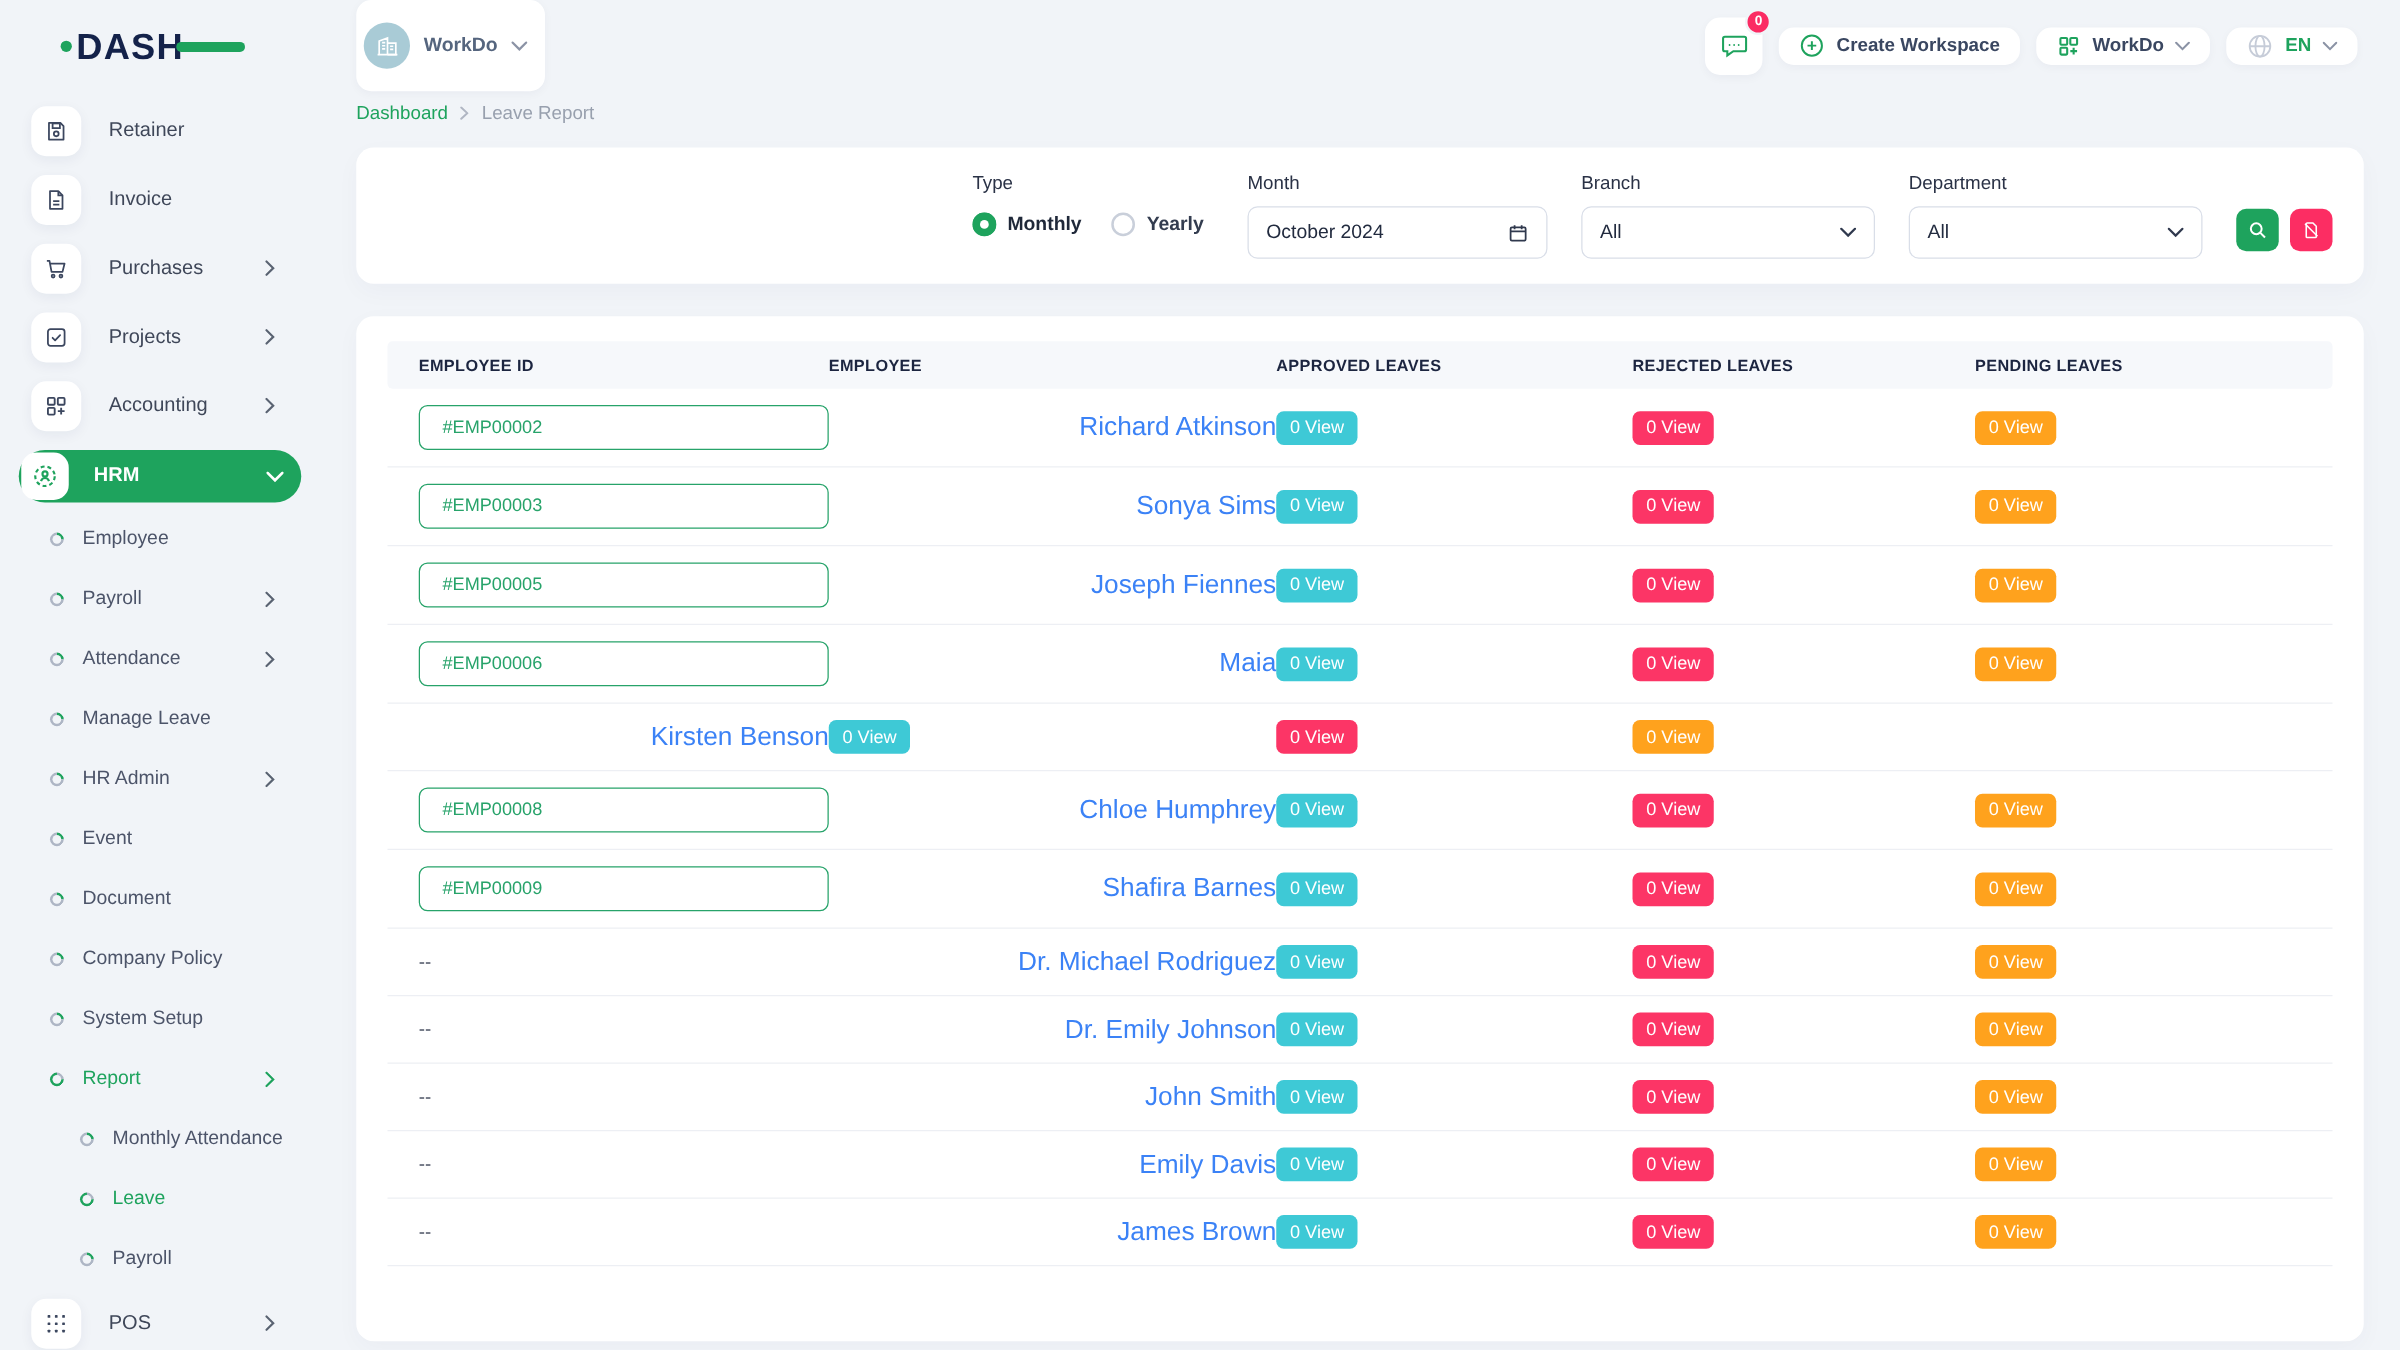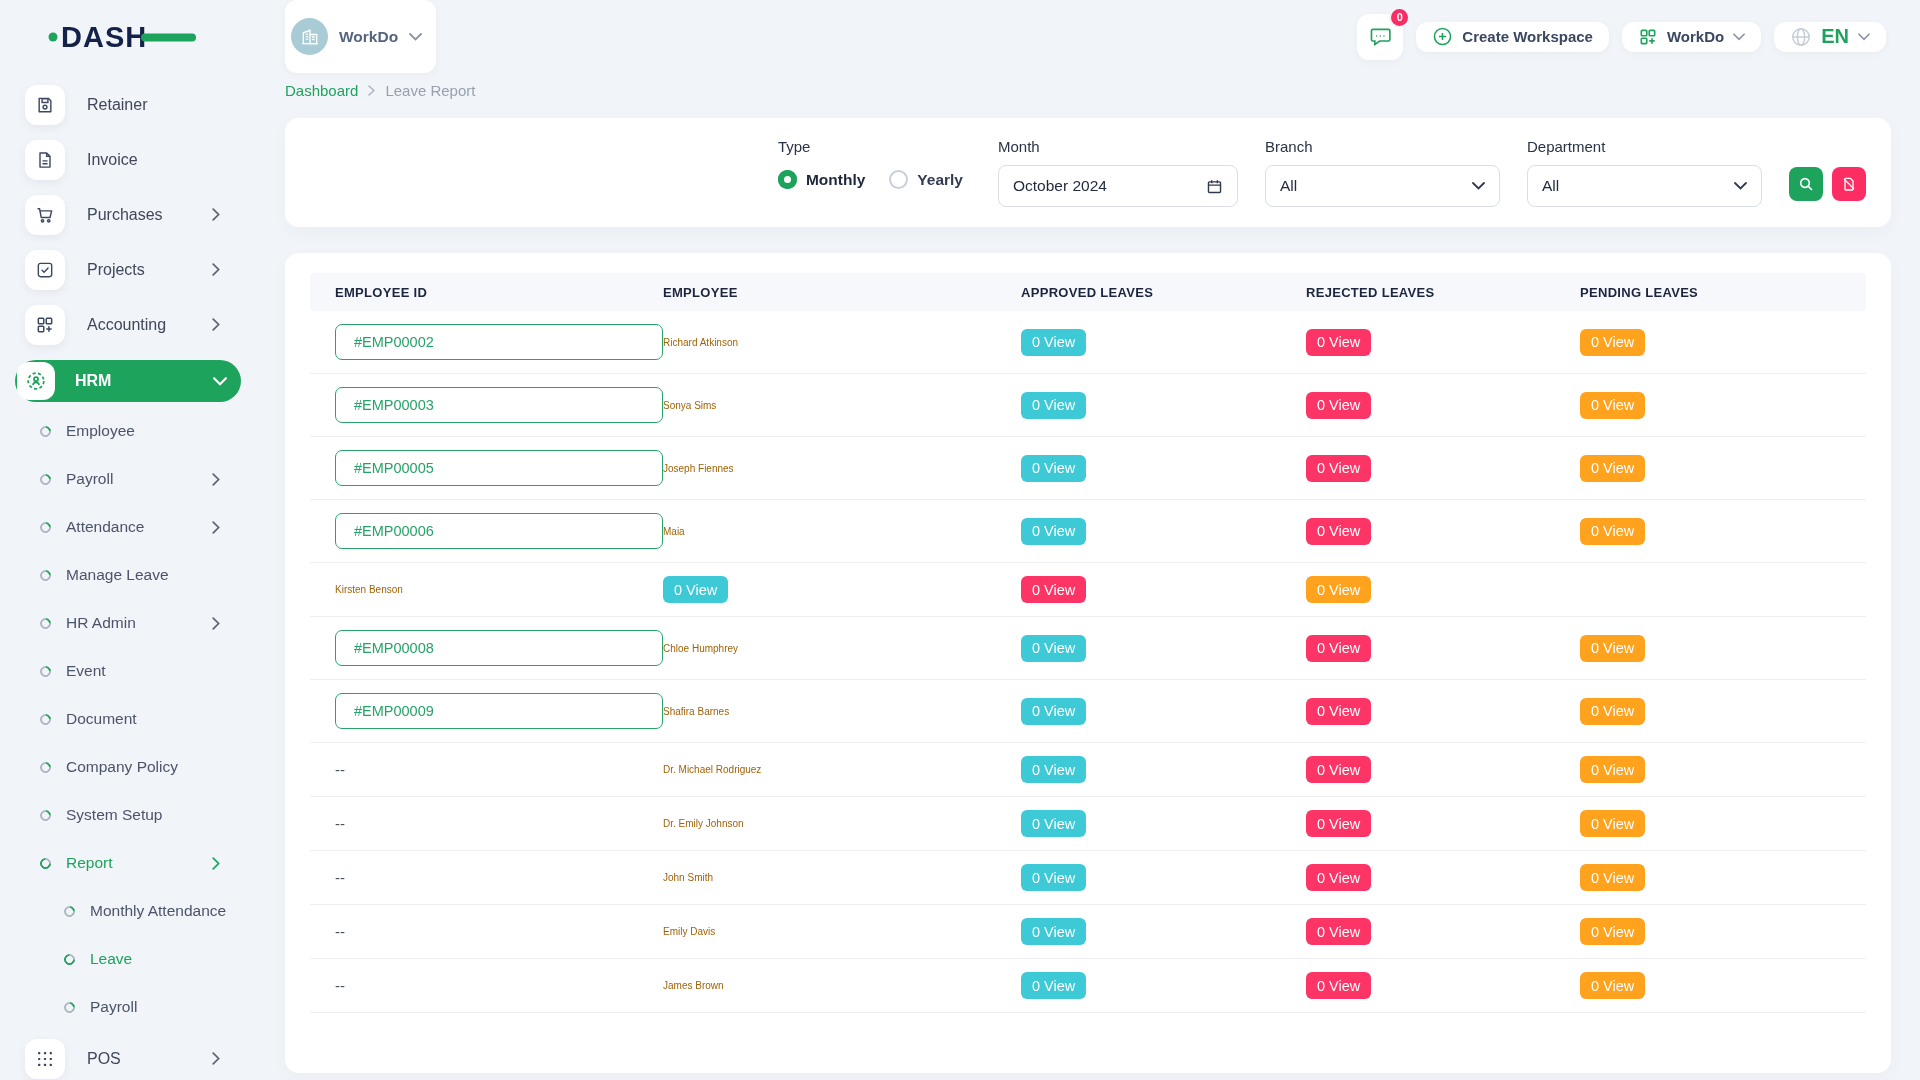--- a/index.html
+++ b/index.html
@@ -21,21 +21,21 @@
   .ws-label { font-size:15.5px; font-weight:600; color:#55657e; }
   .right-cluster { margin-left:auto; display:flex; align-items:center; gap:13px; }
   .icon-btn { position:relative; width:46px; height:46px; background:#fff; border-radius:12px;
               display:flex; align-items:center; justify-content:center; cursor:pointer; box-shadow:0 2px 8px rgba(20,33,80,.04); }
   .msg-badge { position:absolute; top:-7px; right:-7px; min-width:21px; height:21px; border-radius:50%;
                background:#fb2b63; color:#fff; font-size:11px; font-weight:700; display:flex;
                align-items:center; justify-content:center; border:2px solid #f1f4f8; }
   .pill-btn { height:30px; background:#fff; border-radius:12px; padding:0 16px; display:flex; gap:9px;
               align-items:center; cursor:pointer; font-size:15px; font-weight:600; color:#3a4761;
               box-shadow:0 2px 8px rgba(20,33,80,.04); }
-  .en-label { color:var(--green); font-weight:700; font-size:20px; }
+  .en-label { color:var(--green); font-weight:700; font-size:15px; }
   
   .layout { display:flex; }
   .sidebar { width:245px; flex:0 0 245px; padding-top:4px; }
   .content { flex:1; padding:0 29px 0 40px; }
   
   .mod-item { height:55px; display:flex; align-items:center; padding-left:25px; cursor:pointer; }
   .mod-icon { width:40px; height:40px; border-radius:12px; background:#fff; display:flex; align-items:center;
               justify-content:center; box-shadow:0 3px 10px rgba(20,33,80,.06); }
   .mod-label { margin-left:22px; font-size:16px; font-weight:500; color:#3f4759; }
   .chev-r { margin-left:auto; margin-right:25px; }
@@ -82,21 +82,21 @@
   .btn-reset { background:#fc2d63; }
   
   .table-card { margin-top:26px; padding:20px 25px 0; height:820px; overflow:hidden; }
   .tgrid { display:grid; grid-template-columns:328px 358px 285px 274px 1fr; align-items:center; }
   .thead { background:#f6f8fb; height:38px; border-radius:4px; padding-left:25px; }
   .th { font-size:13px; font-weight:700; color:#1c2540; letter-spacing:.3px; }
   .trow { padding:13px 0 13px 25px; border-bottom:1px solid #edeff4; }
   .emp-btn { display:inline-block; border:1.4px solid #27a36a; color:#27a36a; border-radius:7px;
              padding:9px 18px; font-size:14.5px; background:#fff; cursor:pointer; }
   .emp-dash { font-size:15px; color:#4b5263; }
-  .emp-name { font-size:10px; color:#a16207; }
+  .emp-name { font-size:21px; color:#3b82f6;text-align:right; }
   .badge { display:inline-block; padding:5.5px 11px; border-radius:6px; color:#fff; font-size:14.5px; cursor:pointer; }
   .b-approved { background:var(--teal); }
   .b-rejected { background:var(--pink); }
   .b-pending { background:var(--orange); }
 </style>
 </head>
 <body>
 
 <header class="topbar">
   <div class="logo-wrap">

